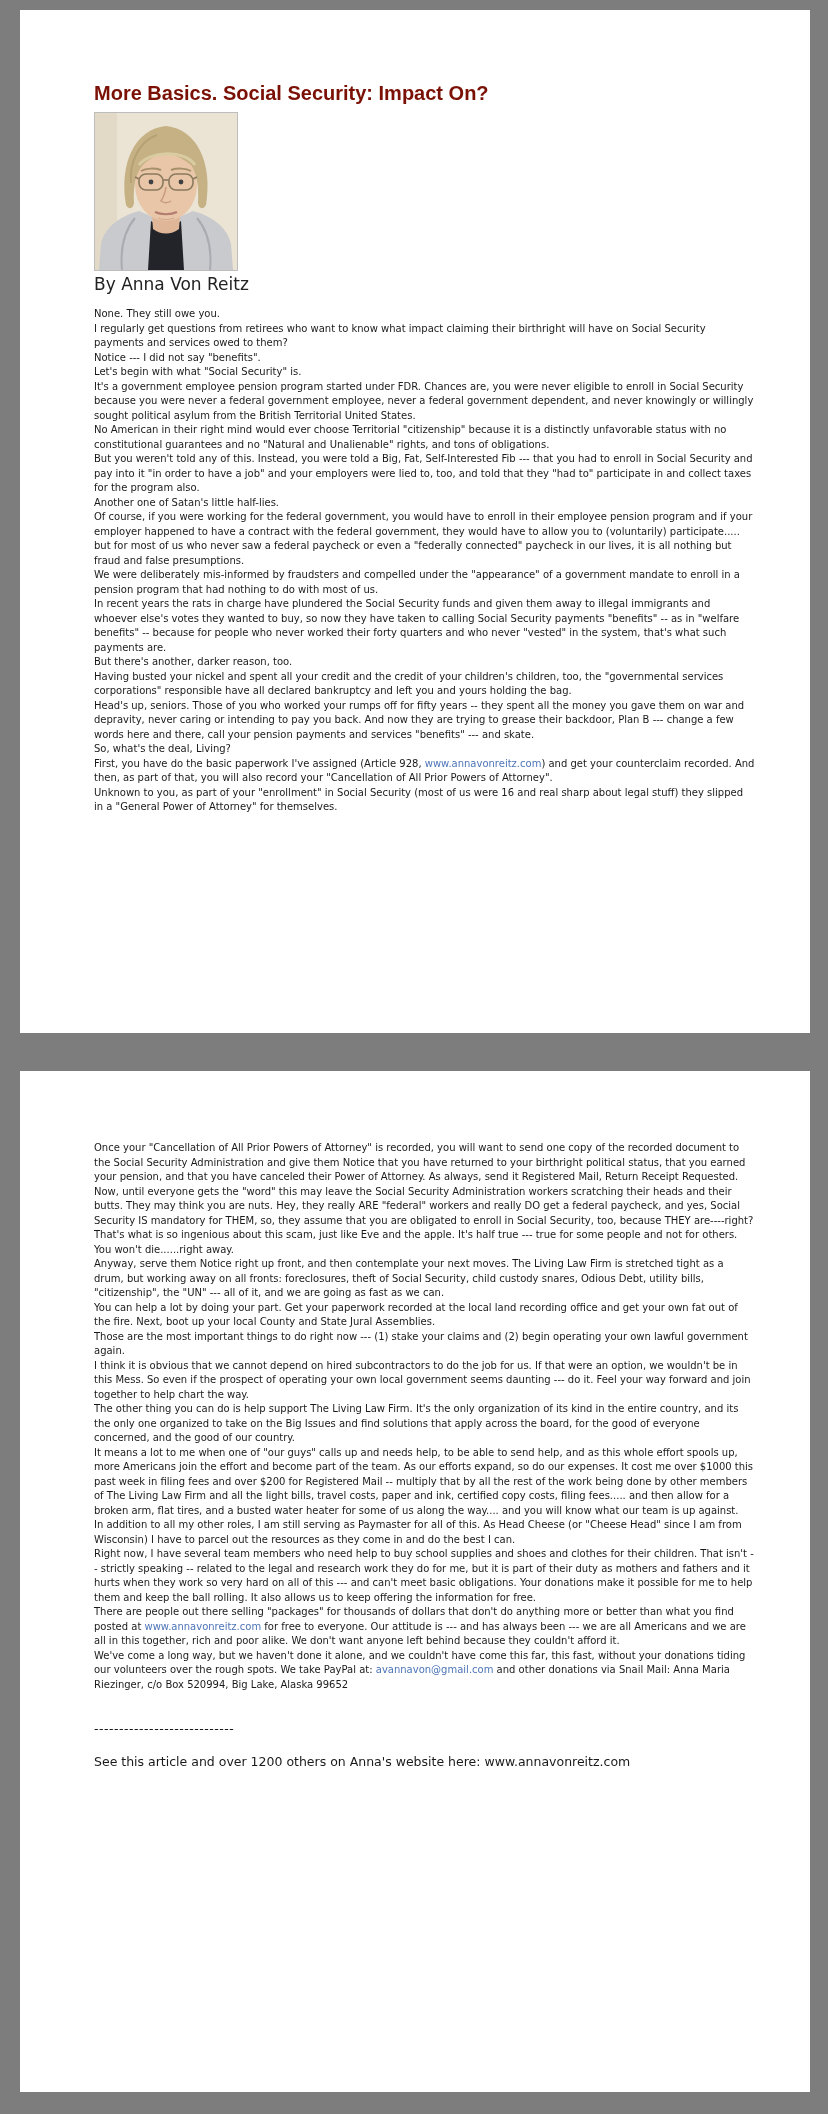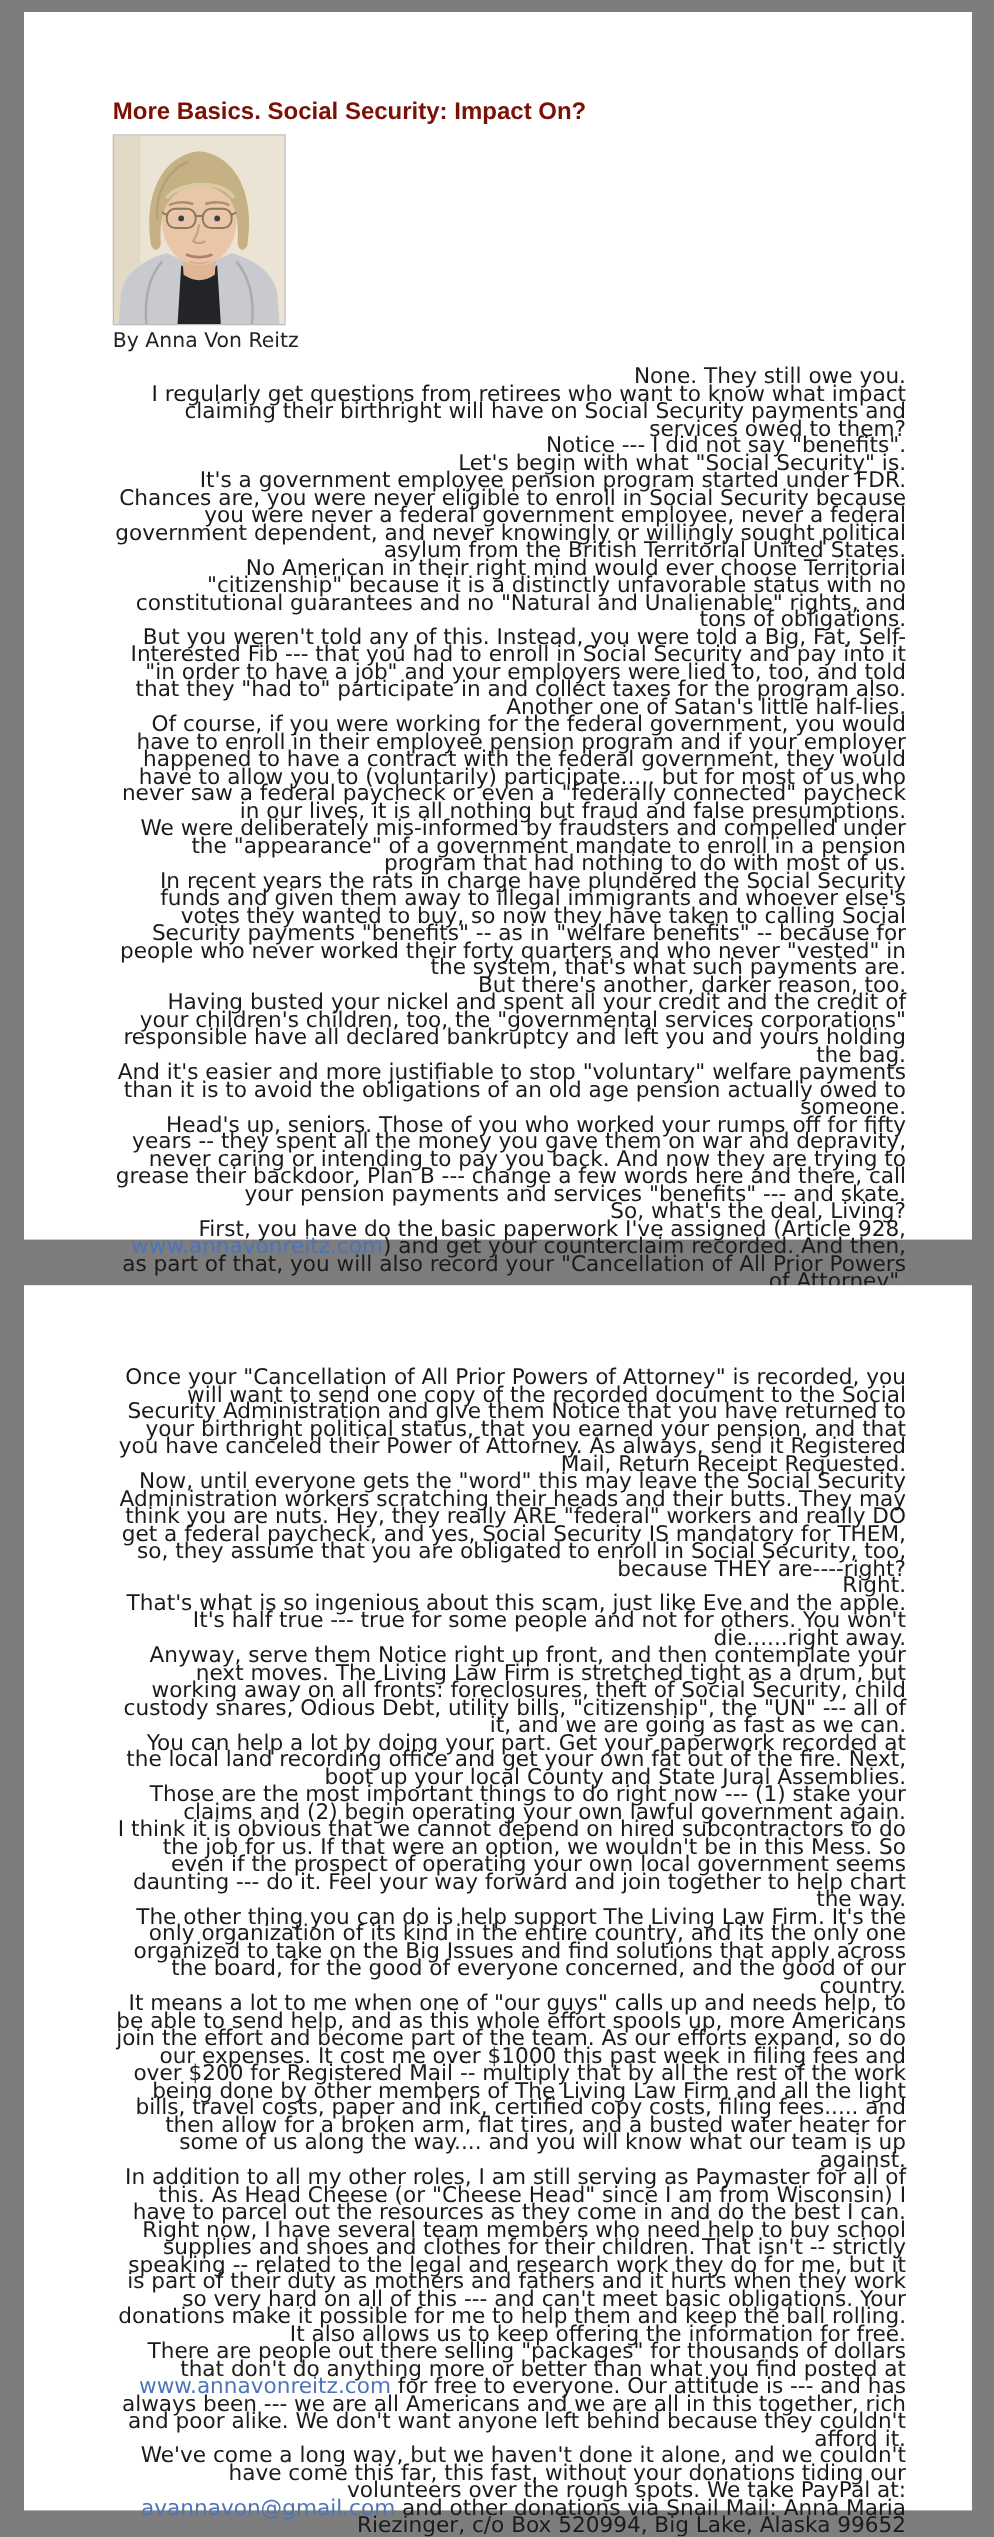--- a/index.html
+++ b/index.html
@@ -33,22 +33,22 @@
   .photo{
     width:142px;height:157px;display:block;
     border:1px solid #bdbdbd;background:#ebe4d4;
     margin-top:7px;
   }
   .byline{
     font-size:17px;line-height:15px;color:#222222;
     margin-top:6px;
   }
   .body-text{
-    font-size:18px;line-height:14.5px;color:var(--body_text);
-    margin-top:15px;width:661px;text-align:right;
+    font-size:10px;line-height:14.5px;color:var(--body_text);
+    margin-top:15px;width:661px;
   }
   .par{margin:0;}
   .inline-link{color:var(--link);text-decoration:none;cursor:pointer;}
   .footer-divider{
     font-size:12.5px;line-height:14.5px;color:var(--body_text);
     margin-top:30px;letter-spacing:0.5px;
   }
   .footer-line{
     font-size:12.5px;line-height:14.5px;color:var(--body_text);
     margin-top:18px;
@@ -105,35 +105,33 @@
         <div class="par">Let's begin with what "Social Security" is.</div>
         <div class="par">It's a government employee pension program started under FDR. Chances are, you were never eligible to enroll in Social Security because you were never a federal government employee, never a federal government dependent, and never knowingly or willingly sought political asylum from the British Territorial United States.</div>
         <div class="par">No American in their right mind would ever choose Territorial "citizenship" because it is a distinctly unfavorable status with no constitutional guarantees and no "Natural and Unalienable" rights, and tons of obligations.</div>
         <div class="par">But you weren't told any of this. Instead, you were told a Big, Fat, Self-Interested Fib --- that you had to enroll in Social Security and pay into it "in order to have a job" and your employers were lied to, too, and told that they "had to" participate in and collect taxes for the program also.</div>
         <div class="par">Another one of Satan's little half-lies.</div>
         <div class="par">Of course, if you were working for the federal government, you would have to enroll in their employee pension program and if your employer happened to have a contract with the federal government, they would have to allow you to (voluntarily) participate..... but for most of us who never saw a federal paycheck or even a "federally connected" paycheck in our lives, it is all nothing but fraud and false presumptions.</div>
         <div class="par">We were deliberately mis-informed by fraudsters and compelled under the "appearance" of a government mandate to enroll in a pension program that had nothing to do with most of us.</div>
         <div class="par">In recent years the rats in charge have plundered the Social Security funds and given them away to illegal immigrants and whoever else's votes they wanted to buy, so now they have taken to calling Social Security payments "benefits" -- as in "welfare benefits" -- because for people who never worked their forty quarters and who never "vested" in the system, that's what such payments are.</div>
         <div class="par">But there's another, darker reason, too.</div>
         <div class="par">Having busted your nickel and spent all your credit and the credit of your children's children, too, the "governmental services corporations" responsible have all declared bankruptcy and left you and yours holding the bag.</div>
-        <div class="par">And it's easier and more justifiable to stop "voluntary" welfare payments than it is to avoid the obligations of an old age pension actually owed to someone.</div>
         <div class="par">Head's up, seniors. Those of you who worked your rumps off for fifty years -- they spent all the money you gave them on war and depravity, never caring or intending to pay you back. And now they are trying to grease their backdoor, Plan B --- change a few words here and there, call your pension payments and services "benefits" --- and skate.</div>
         <div class="par">So, what's the deal, Living?</div>
         <div class="par">First, you have do the basic paperwork I've assigned (Article 928, <a class="inline-link" href="#">www.annavonreitz.com</a>) and get your counterclaim recorded. And then, as part of that, you will also record your "Cancellation of All Prior Powers of Attorney".</div>
         <div class="par">Unknown to you, as part of your "enrollment" in Social Security (most of us were 16 and real sharp about legal stuff) they slipped in a "General Power of Attorney" for themselves.</div>
       </div>
   </div>
 </div>
 
 <div class="paper" id="paper2">
   <div class="content">
     <div class="body-text" id="page2-body" style="margin-top:0;">
         <div class="par">Once your "Cancellation of All Prior Powers of Attorney" is recorded, you will want to send one copy of the recorded document to the Social Security Administration and give them Notice that you have returned to your birthright political status, that you earned your pension, and that you have canceled their Power of Attorney. As always, send it Registered Mail, Return Receipt Requested.</div>
         <div class="par">Now, until everyone gets the "word" this may leave the Social Security Administration workers scratching their heads and their butts. They may think you are nuts. Hey, they really ARE "federal" workers and really DO get a federal paycheck, and yes, Social Security IS mandatory for THEM, so, they assume that you are obligated to enroll in Social Security, too, because THEY are----right?</div>
-        <div class="par">Right.</div>
         <div class="par">That's what is so ingenious about this scam, just like Eve and the apple. It's half true --- true for some people and not for others. You won't die......right away.</div>
         <div class="par">Anyway, serve them Notice right up front, and then contemplate your next moves. The Living Law Firm is stretched tight as a drum, but working away on all fronts: foreclosures, theft of Social Security, child custody snares, Odious Debt, utility bills, "citizenship", the "UN" --- all of it, and we are going as fast as we can.</div>
         <div class="par">You can help a lot by doing your part. Get your paperwork recorded at the local land recording office and get your own fat out of the fire. Next, boot up your local County and State Jural Assemblies.</div>
         <div class="par">Those are the most important things to do right now --- (1) stake your claims and (2) begin operating your own lawful government again.</div>
         <div class="par">I think it is obvious that we cannot depend on hired subcontractors to do the job for us. If that were an option, we wouldn't be in this Mess. So even if the prospect of operating your own local government seems daunting --- do it. Feel your way forward and join together to help chart the way.</div>
         <div class="par">The other thing you can do is help support The Living Law Firm. It's the only organization of its kind in the entire country, and its the only one organized to take on the Big Issues and find solutions that apply across the board, for the good of everyone concerned, and the good of our country.</div>
         <div class="par">It means a lot to me when one of "our guys" calls up and needs help, to be able to send help, and as this whole effort spools up, more Americans join the effort and become part of the team. As our efforts expand, so do our expenses. It cost me over $1000 this past week in filing fees and over $200 for Registered Mail -- multiply that by all the rest of the work being done by other members of The Living Law Firm and all the light bills, travel costs, paper and ink, certified copy costs, filing fees..... and then allow for a broken arm, flat tires, and a busted water heater for some of us along the way.... and you will know what our team is up against.</div>
         <div class="par">In addition to all my other roles, I am still serving as Paymaster for all of this. As Head Cheese (or "Cheese Head" since I am from Wisconsin) I have to parcel out the resources as they come in and do the best I can.</div>
         <div class="par">Right now, I have several team members who need help to buy school supplies and shoes and clothes for their children. That isn't -- strictly speaking -- related to the legal and research work they do for me, but it is part of their duty as mothers and fathers and it hurts when they work so very hard on all of this --- and can't meet basic obligations. Your donations make it possible for me to help them and keep the ball rolling. It also allows us to keep offering the information for free.</div>
         <div class="par">There are people out there selling "packages" for thousands of dollars that don't do anything more or better than what you find posted at <a class="inline-link" href="#">www.annavonreitz.com</a> for free to everyone. Our attitude is --- and has always been --- we are all Americans and we are all in this together, rich and poor alike. We don't want anyone left behind because they couldn't afford it.</div>

